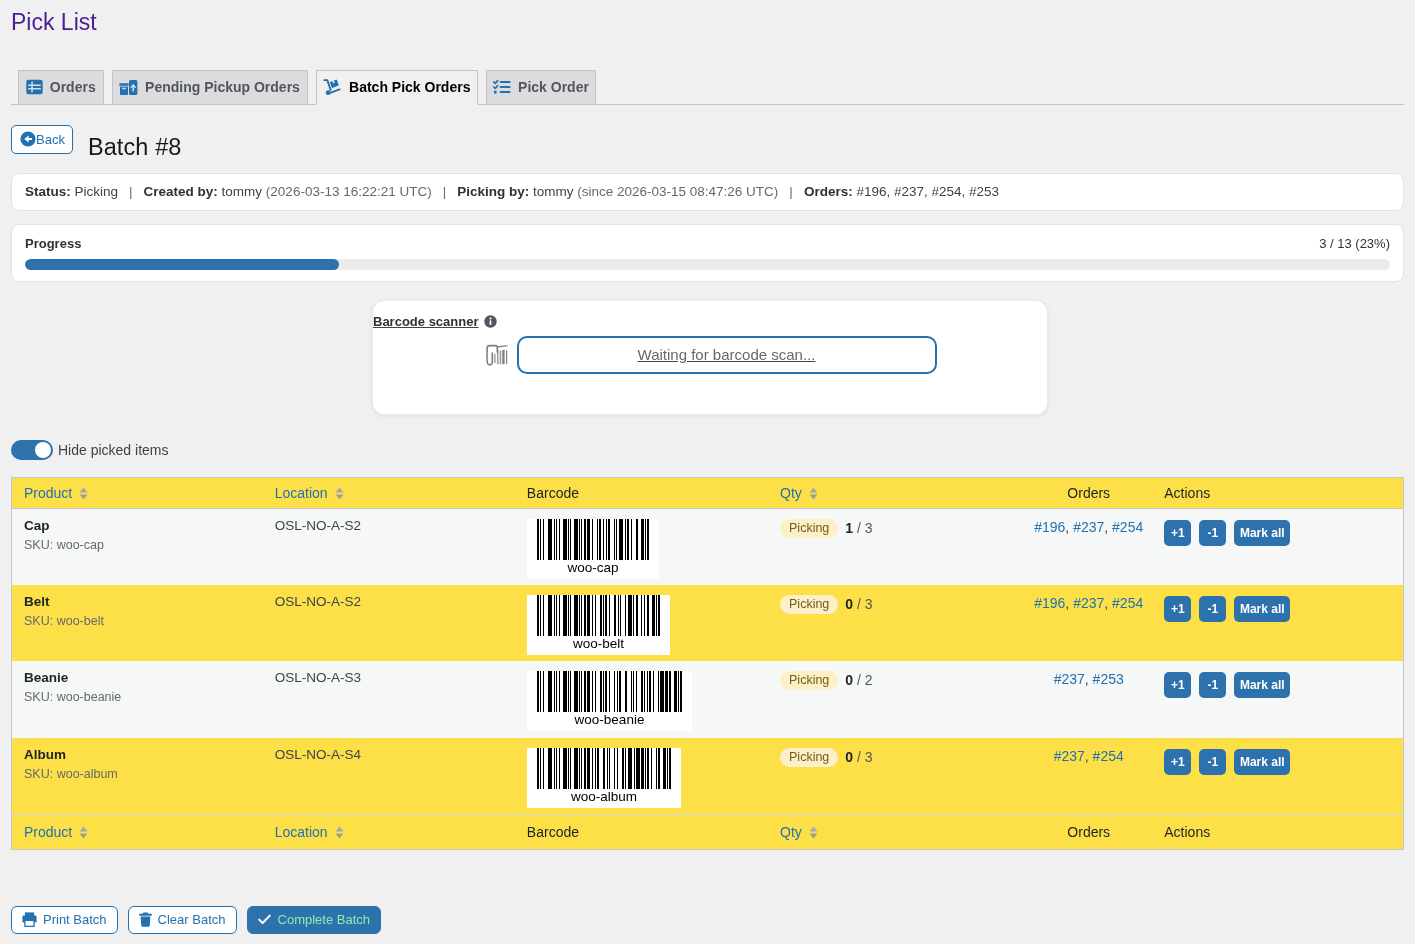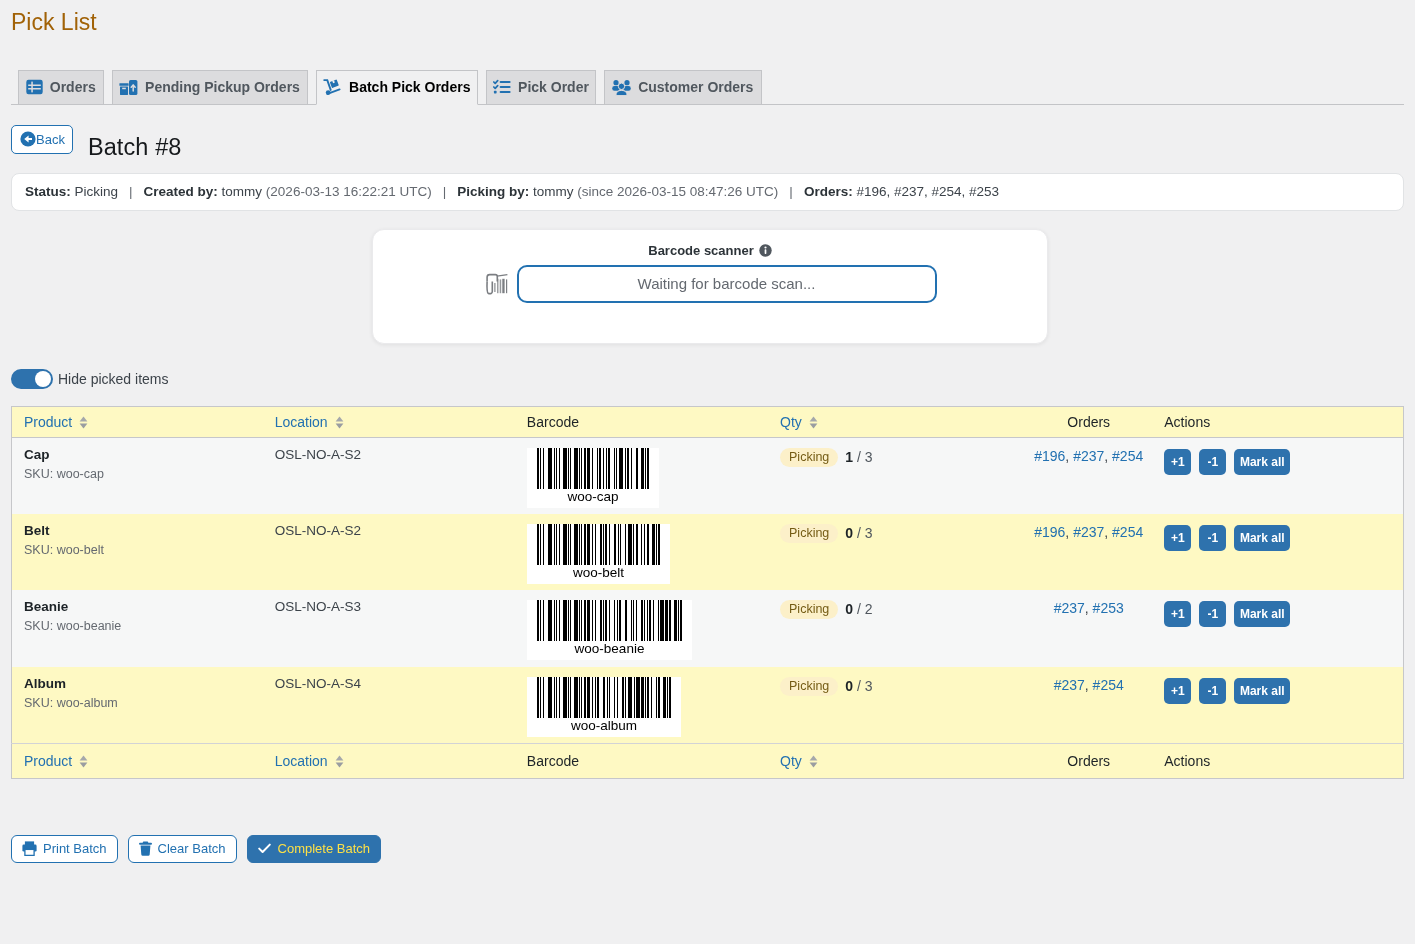--- a/index.html
+++ b/index.html
@@ -1,18 +1,18 @@
 <!DOCTYPE html>
 <html><head><meta charset="utf-8"><title>Pick List</title>
 <style>
 * { box-sizing: border-box; }
 html,body { margin:0; padding:0; background:#f0f0f1; font-family:"Liberation Sans",sans-serif; color:#3c434a; }
 body { width:1415px; height:944px; overflow:hidden; font-size:13px; }
 .wrap { padding:0 11px; }
-h1 { margin:0; padding:8px 0 0 0; font-size:23px; font-weight:400; color:#a16207; line-height:1.3; }
+h1 { margin:0; padding:8px 0 0 0; font-size:23px; font-weight:400; color:#4c1d95; line-height:1.3; }
 a { color:#2271b1; text-decoration:none;text-align:center; }
 
 
 .tabbar { margin-top:31px; padding-left:7px; border-bottom:1px solid #c3c4c7; height:36px; display:flex; align-items:flex-end; }
 .tab { display:inline-flex; align-items:center; justify-content:center; gap:7px; height:35px; margin-right:8px; margin-bottom:-1px;
   background:#dcdcde; border:1px solid #c3c4c7; color:#50575e; font-size:14px; font-weight:700; white-space:nowrap; }
 .tab.active { background:#f0f0f1; border-bottom-color:#f0f0f1; color:#000; }
 .tab svg { flex:none; }
 
 
@@ -28,34 +28,34 @@
 .statusbar .mut { color:#646970; }
 .statusbar .pipe { color:#646970; margin:0 11px; }
 .progcard { margin-top:13px; height:58px; padding:11px 13px 0 13px; }
 .prow { display:flex; justify-content:space-between; font-size:13px; color:#2c3338; line-height:15px; }
 .prow .pl { font-weight:700; }
 .track { margin-top:8px; height:11px; border-radius:6px; background:#ebebec; overflow:hidden; }
 .fill { width:23%; height:11px; border-radius:6px; background:#2e72ad; }
 
 
 .scan { width:676px; margin:18px 0 0 361px; height:115px; background:#fff; border:1px solid #eaeaec; border-radius:12px;
-  box-shadow:0 1px 4px rgba(0,0,0,.07); text-align:center; }
+  box-shadow:0 1px 4px rgba(0,0,0,.07); text-align:left;text-decoration:underline; }
 .scan .t { padding-top:14px; font-size:13px; font-weight:700; color:#2c3338; line-height:13px; }
 .scanrow { display:flex; align-items:center; justify-content:center; gap:9px; margin-top:8px; }
 .scaninput { width:420px; height:38px; border:2px solid #2271b1; border-radius:10px; background:#fff;
   display:flex; align-items:center; justify-content:center; font-size:15px; color:#646970; }
 
 
 .togrow { display:flex; align-items:center; justify-content:flex-start; margin-top:25px; height:20px; padding-right:5px; }
 .toggle { width:42px; height:20px; border-radius:10px; background:#2e72ad; position:relative; margin-right:5px; }
 .knob { position:absolute; top:2px; right:2px; width:16px; height:16px; border-radius:50%; background:#fff; }
 .toglabel { font-size:14px; color:#3c434a; }
 
 
-table { margin-top:17px; border-collapse:collapse; width:1393px; background:#fef9c3; table-layout:fixed; }
+table { margin-top:17px; border-collapse:collapse; width:1393px; background:#fde047; table-layout:fixed; }
 table, th, td { border:0; }
 table { border:1px solid #c6c7ca; }
 thead th, tfoot th { border-bottom:1px solid #c6c7ca; height:31px; font-weight:400; text-align:left; padding:0 0 0 12px;
   font-size:14px; color:#1d2327; vertical-align:middle; }
 tfoot th { border-bottom:0; border-top:1px solid #d2d3d6; height:35px; }
 .thlink { color:#2271b1; }
 tbody td { vertical-align:top; padding:0 0 0 12px; }
 tbody tr { height:76.5px; }
 tbody tr.alt { background:#f6f7f7; }
 .c-prod { width:251px; } .c-loc { width:252px; } .c-bar { width:250px; }
@@ -77,21 +77,21 @@
 td.c-act { padding-top:11px; }
 .bbtn { display:inline-block; height:26px; line-height:26px; border-radius:5px; background:#2e72ad; color:#fff;
   font-size:12px; font-weight:700; padding:0; width:56px; margin-right:8px; text-align:center; }
 .bbtn.sm { width:27px; padding:0; }
 
 
 .bottom { display:flex; align-items:center; margin-top:56px; gap:10px; }
 .obtn { display:inline-flex; align-items:center; gap:6px; height:28px; padding:0 10px; background:#fff;
   border:1px solid #2271b1; border-radius:6px; color:#2271b1; font-size:13px; }
 .pbtn { display:inline-flex; align-items:center; gap:7px; height:28px; padding:0 10px; background:#2e72ad;
-  border:1px solid #2e72ad; border-radius:6px; color:#fde047; font-size:13px; }
+  border:1px solid #2e72ad; border-radius:6px; color:#86efac; font-size:13px; }
 </style></head>
 <body>
 <div class="wrap">
   <h1>Pick List</h1>
   <div class="tabbar">
       <div class="tab" style="width:85.5px">
         <svg width="17" height="16" viewBox="0 0 17 16">
           <rect x="0.3" y="0.8" width="16.4" height="14.4" rx="2.2" fill="#2271b1"></rect>
           <g fill="#dcdcde">
             <rect x="5.3" y="2.6" width="1.5" height="10.8"></rect>
@@ -138,45 +138,41 @@
             <rect x="6.6" y="12" width="11" height="2.1" rx="1"></rect>
             <rect x="0.9" y="11.7" width="2.7" height="2.7" rx="0.7"></rect>
           </g>
           <g stroke="#2271b1" stroke-width="1.7" fill="none" stroke-linecap="round" stroke-linejoin="round">
             <path d="M0.8 3 l1.4 1.4 L4.7 1.6"></path>
             <path d="M0.8 8 l1.4 1.4 L4.7 6.6"></path>
           </g>
         </svg>
         <span>Pick Order</span>
       </div>
-      <div class="tab" style="width:157.5px">
-        <svg width="19" height="17" viewBox="0 0 19 17">
-          <g fill="#2271b1">
-            <circle cx="4" cy="3.7" r="2.6"></circle>
-            <rect x="0.2" y="7.1" width="7.6" height="4.6" rx="2.3"></rect>
-            <circle cx="15" cy="3.7" r="2.6"></circle>
-            <rect x="11.2" y="7.1" width="7.6" height="4.6" rx="2.3"></rect>
-            <circle cx="9.5" cy="7.3" r="3.2" stroke="#dcdcde" stroke-width="1"></circle>
-            <path d="M3.9 16.6 q0-5.2 5.6-5.2 q5.6 0 5.6 5.2 z" stroke="#dcdcde" stroke-width="1"></path>
-          </g>
-        </svg>
-        <span>Customer Orders</span>
-      </div>
     </div>
   <div class="hrow">
       <span class="backbtn">
         <svg width="16" height="16" viewBox="0 0 16 16" style="flex:none">
           <circle cx="8" cy="8" r="7.6" fill="#2271b1"></circle>
           <path d="M12 7 H8.6 V4.6 L4.2 8 L8.6 11.4 V9 H12 Z" fill="#fff"></path>
         </svg>
         <span>Back</span>
       </span>
       <h2>Batch #8</h2>
     </div>
   <div class="card statusbar"><b>Status:</b> Picking<span class="pipe">|</span><b>Created by:</b> tommy <span class="mut">(2026-03-13 16:22:21 UTC)</span><span class="pipe">|</span><b>Picking by:</b> tommy <span class="mut">(since 2026-03-15 08:47:26 UTC)</span><span class="pipe">|</span><b>Orders:</b> #196, #237, #254, #253</div>
+  <div class="card progcard">
+    <div class="prow">
+        <span class="pl">Progress</span>
+        <span>3 / 13 (23%)</span>
+      </div>
+    <div class="track">
+        <div class="fill"></div>
+      </div>
+  </div>
   <div class="scan">
     <div class="t">Barcode scanner<svg width="13" height="13" viewBox="0 0 13 13" style="vertical-align:-2px;margin-left:5px">
           <circle cx="6.5" cy="6.5" r="6.2" fill="#50575e"></circle>
           <g fill="#fff">
             <circle cx="6.5" cy="3.5" r="1.1"></circle>
             <rect x="5.65" y="5.3" width="1.7" height="4.6" rx="0.6"></rect>
           </g>
         </svg></div>
     <div class="scanrow">
         <svg width="24" height="24" viewBox="0 0 24 24">

